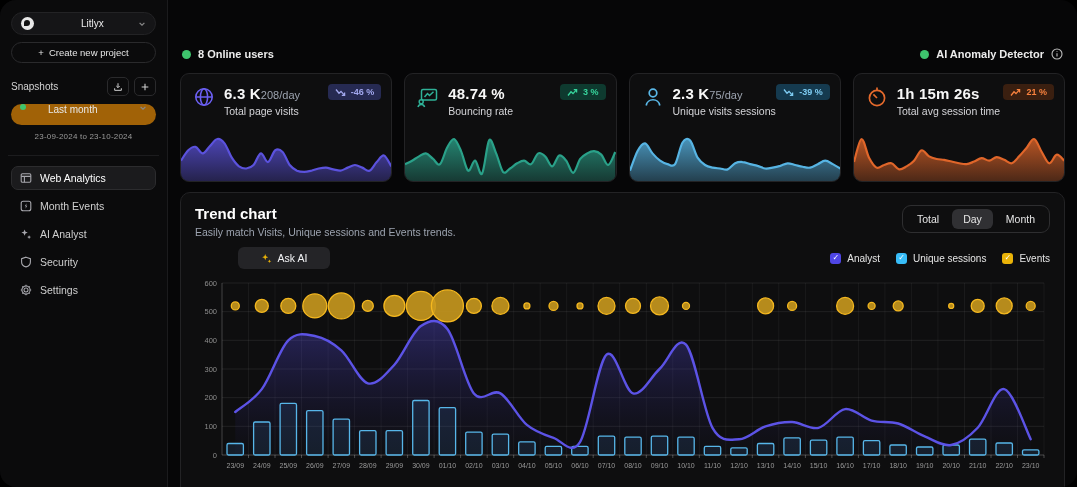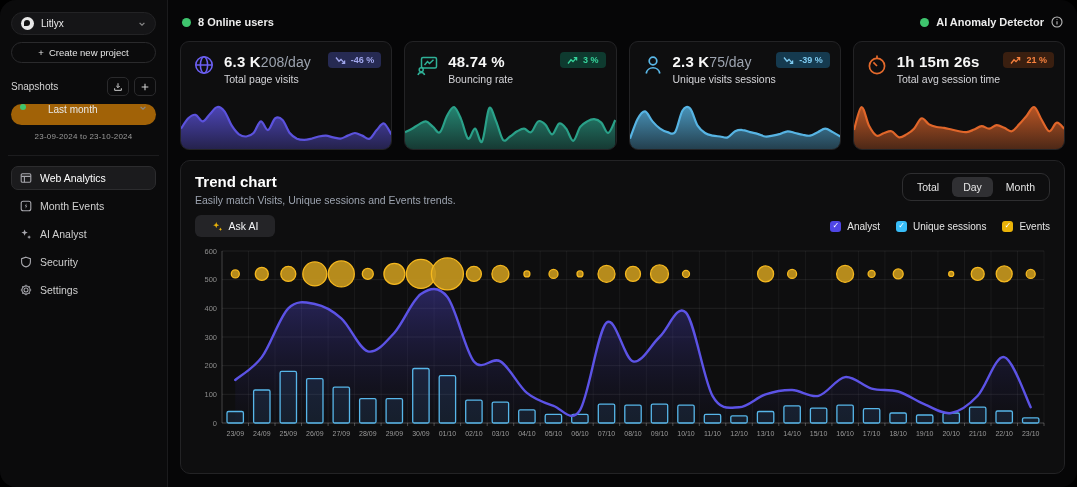--- a/index.html
+++ b/index.html
@@ -4,69 +4,69 @@
 <style>
   * { margin:0; padding:0; box-sizing:border-box; }
   html,body { width:1077px; height:487px; background:#000; font-family:"Liberation Sans", sans-serif; }
   .app { position:relative; width:1077px; height:487px; background:#060607; border-radius:16px; overflow:hidden; }
 
   
   .sidebar { position:absolute; left:0; top:0; bottom:0; width:168px; background:#0b0b0c; border-right:1px solid #1b1b1d; padding:12px 11px; }
   .proj-select { display:flex; align-items:center; gap:7px; background:#151517; border:1px solid #232325; border-radius:14px; height:23px; padding:0 9px; cursor:pointer; }
   .proj-logo { width:13px; height:13px; border-radius:50%; background:#e8e8e8; position:relative; flex:0 0 auto; }
   .proj-logo::after{ content:""; position:absolute; left:3px; top:3px; width:6px; height:6px; border-radius:50% 50% 50% 0; background:#111; }
-  .proj-name { font-size:10px; color:#ececec; flex:1; }
+  .proj-name { font-size:10px; color:#ececec; flex:1;margin-left:40px; }
   .chev { width:8px; height:8px; color:#8a8a8a; }
   .create-btn { margin-top:7px; display:flex; align-items:center; justify-content:center; gap:5px; border:1px solid #2a2a2c; border-radius:13px; height:21px; font-size:9.5px; color:#e5e5e5; cursor:pointer; }
   .snap-row { margin-top:14px; display:flex; align-items:center; }
   .snap-label { font-size:10px; color:#d4d4d4; flex:1; }
   .mini-btn { width:22px; height:19px; border:1px solid #2a2a2c; border-radius:5px; display:flex; align-items:center; justify-content:center; color:#cfcfcf; margin-left:5px; cursor:pointer; }
   .snap-select { margin-top:8px; display:flex; align-items:flex-start; gap:22px; background:#a16207; border-radius:13px; height:21px; padding:0 9px; cursor:pointer; }
   .dot { width:6px; height:6px; border-radius:50%; background:#3ec46d; flex:0 0 auto; }
   .snap-value { font-size:10px; color:#e8e8e8; flex:1; }
   .snap-range { margin-top:7px; text-align:center; font-size:8px; color:#9a9a9a; letter-spacing:.2px; }
   .side-div { height:1px; background:#1c1c1e; margin:14px -3px 10px; }
   .nav { display:flex; flex-direction:column; gap:4px; }
   .nav-item { display:flex; align-items:center; gap:8px; padding:5px 8px; border-radius:7px; border:1px solid transparent; font-size:10.5px; color:#cfcfcf; cursor:pointer; }
   .nav-item.active { background:#1b1b1d; border-color:#2c2c2e; color:#ffffff; }
   .nav-icon { width:12px; height:12px; display:flex; color:#a7a7ad; }
   .nav-icon svg { width:12px; height:12px; }
 
   
   .main { position:absolute; left:168px; top:0; right:0; bottom:0; padding:10px 12px; }
-  .topbar { display:flex; align-items:center; justify-content:space-between; height:24px; padding:0 2px; }
+  .topbar { display:flex; align-items:center; justify-content:space-between; height:24px; padding:0 2px;margin-top:32px; }
   .tb-left, .tb-right { display:flex; align-items:center; gap:7px; }
   .tb-dot { width:9px; height:9px; border-radius:50%; background:#3ec46d; }
   .tb-text { font-size:11px; font-weight:bold; color:#ececec; }
   .info-ic { width:12px; height:12px; color:#bdbdbd; cursor:pointer; }
 
   
   .stats { margin-top:7px; display:grid; grid-template-columns:repeat(4,1fr); gap:12px; }
   .card { position:relative; background:#0e0e0f; border:1px solid #232325; border-radius:9px; height:109px; overflow:hidden; display:flex; flex-direction:column; }
   .card-top { display:flex; gap:9px; padding:11px 12px 0; }
   .card-icon { width:22px; height:22px; flex:0 0 auto; margin-top:1px; }
   .card-icon svg { width:22px; height:22px; }
   .vrow { display:flex; align-items:baseline; gap:0; }
   .cval { font-size:15px; font-weight:bold; color:#f7f7f7; letter-spacing:.2px; }
-  .csub { font-size:14px; color:#9ca3af; }
+  .csub { font-size:11px; color:#9ca3af; }
   .clabel { font-size:10.5px; color:#d4d4d8; margin-top:3px; }
   .badge { position:absolute; top:10px; right:10px; display:flex; align-items:center; gap:5px; border-radius:4px; padding:3px 7px; font-size:9px; font-weight:bold; }
   .badge svg { width:11px; height:9px; }
   .spark { margin-top:auto; display:block; width:100%; height:52px; }
 
   
   .trend { margin-top:10px; background:#0e0e0f; border:1px solid #232325; border-radius:10px; padding:12px 14px 10px; height:314px; }
   .t-head { display:flex; justify-content:space-between; align-items:flex-start; }
   .t-title { font-size:15px; font-weight:bold; color:#ffffff; }
   .t-sub { font-size:10.5px; color:#9ca3af; margin-top:4px; }
   .seg { display:flex; gap:2px; border:1px solid #2e2e30; border-radius:9px; padding:3px; }
   .seg-btn { font-size:10.5px; color:#e5e5e5; padding:4px 11px; border-radius:6px; cursor:pointer; background:transparent; border:none; font-family:inherit; }
   .seg-btn.active { background:#303033; }
   .t-row2 { display:flex; justify-content:space-between; align-items:center; margin-top:9px; }
-  .ask-ai { display:flex; align-items:center; justify-content:center; gap:6px; background:#242427; border-radius:6px; width:80px; height:22px; font-size:10.5px; color:#f3f4f6; cursor:pointer; }
+  .ask-ai { display:flex; align-items:center; justify-content:center; gap:6px; background:#242427; border-radius:6px; width:92px; height:22px; font-size:10.5px; color:#f3f4f6; cursor:pointer;margin-left:43px; }
   .ask-ai svg { width:11px; height:11px; }
   .legend { display:flex; align-items:center; gap:16px; }
   .leg-item { display:flex; align-items:center; gap:6px; cursor:pointer; }
   .leg-box { width:11px; height:11px; border-radius:3px; display:flex; align-items:center; justify-content:center; color:#fff; font-size:8px; line-height:1; }
   .leg-label { font-size:10px; color:#e5e5e5; }
   .chart-wrap { margin-top:8px; }
   .chart-wrap svg { display:block; width:100%; height:212px; }
 </style>
 </head>
 <body>

